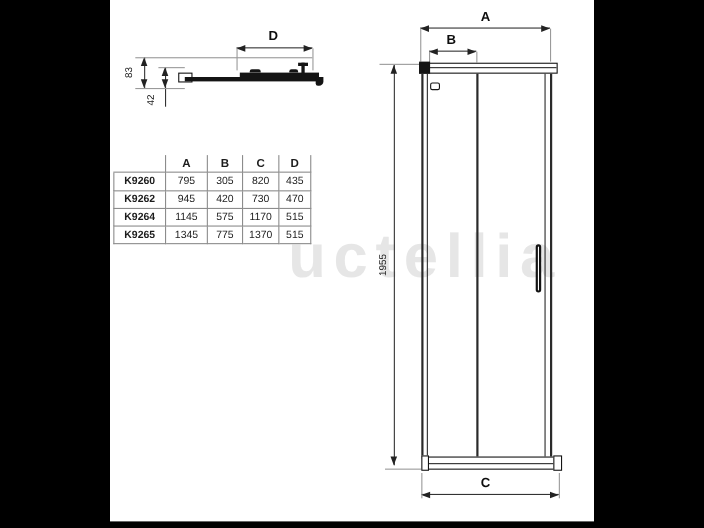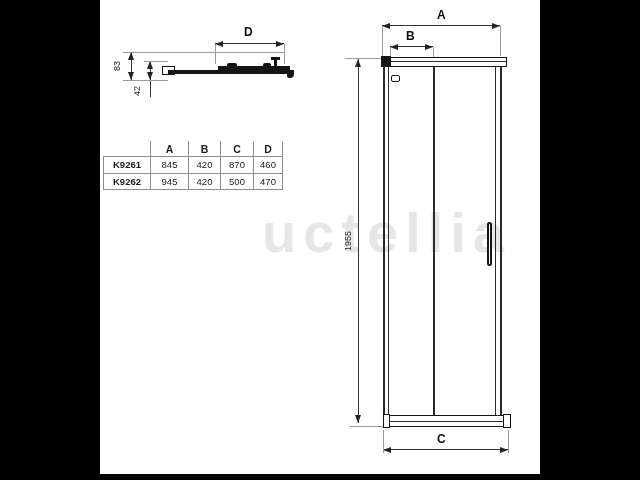--- a/index.html
+++ b/index.html
@@ -100,32 +100,46 @@
           <tr>
             <th></th>
             <th>A</th>
             <th>B</th>
             <th>C</th>
             <th>D</th>
           </tr>
         </thead>
       <tbody>
           <tr>
-            <td>K9261</td>
-            <td>845</td>
-            <td>420</td>
-            <td>870</td>
-            <td>460</td>
+            <td>K9260</td>
+            <td>795</td>
+            <td>305</td>
+            <td>820</td>
+            <td>435</td>
           </tr>
           <tr>
             <td>K9262</td>
             <td>945</td>
             <td>420</td>
-            <td>500</td>
+            <td>730</td>
             <td>470</td>
+          </tr>
+          <tr>
+            <td>K9264</td>
+            <td>1145</td>
+            <td>575</td>
+            <td>1170</td>
+            <td>515</td>
+          </tr>
+          <tr>
+            <td>K9265</td>
+            <td>1345</td>
+            <td>775</td>
+            <td>1370</td>
+            <td>515</td>
           </tr>
         </tbody>
     </table>
 
     <div>
 
       <div class="dim-label" style="left:337px;top:8px;">A</div>
       <div class="hline dimline" style="left:282px;top:25px;width:118px;height:1px;"></div>
       <div class="arr l" style="left:282px;top:22.5px;"></div>
       <div class="arr r" style="left:392px;top:22.5px;"></div>

